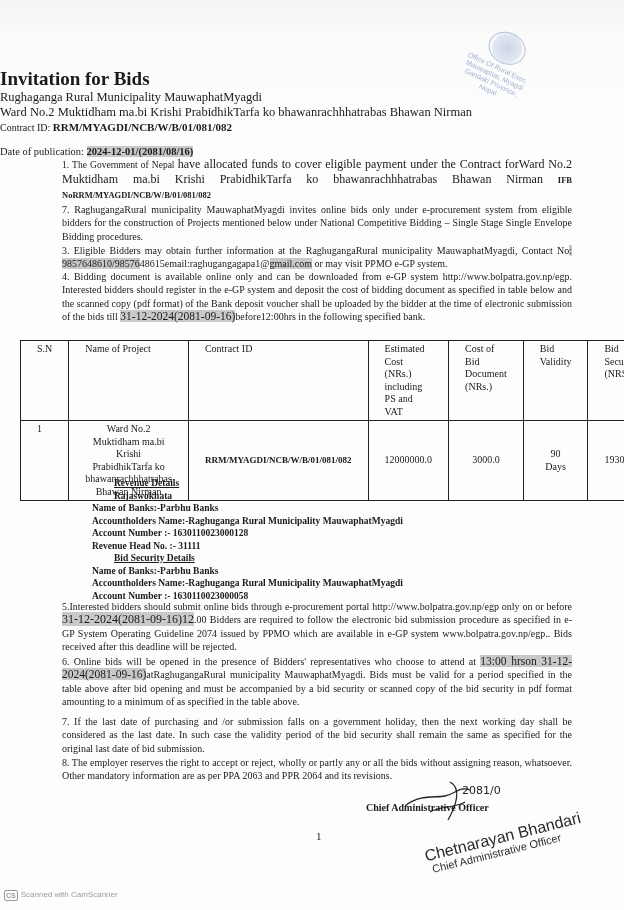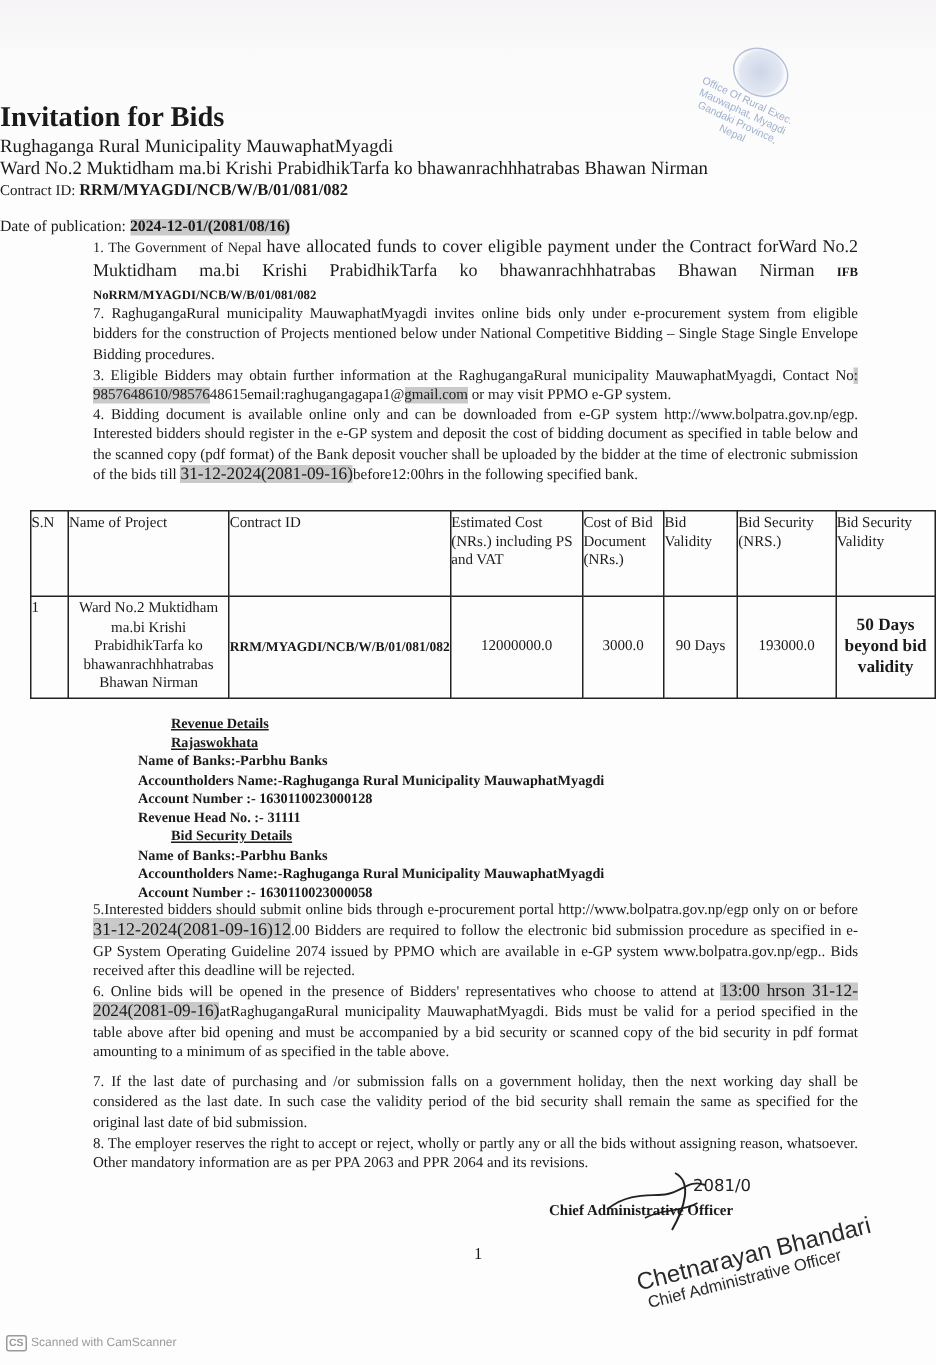--- a/index.html
+++ b/index.html
@@ -13,21 +13,21 @@
   .sub2{top:105px;font-size:12.5px;}
   .contract{top:121px;font-size:10px;}
   .contract b{font-size:11px;}
   .pubdate{top:136px;font-size:10.5px;margin-top:10px;}
   .hl{background:#c9c9c9;}
   .para{position:absolute;left:62px;width:510px;font-size:10px;line-height:13.3px;text-align:justify;}
   .p1{top:157px;font-size:12px;line-height:14px;}
   .p1 .small{font-size:9.5px;}
   .p1 .ifb{font-size:8.5px;font-weight:bold;}
   table.bids{position:absolute;left:20px;top:340px;width:604px;border-collapse:collapse;font-size:10px;line-height:12.5px;}
-  table.bids th,table.bids td{border:1px solid #222;vertical-align:top;padding:2px 0;font-weight:normal;text-align:left;}
+  table.bids th,table.bids td{border:1px solid #222;vertical-align:top;padding:2px 16px;font-weight:normal;text-align:left;}
   table.bids th{height:52px;}
   table.bids td{height:58px;}
   table.bids td.c{text-align:center;vertical-align:middle;}
   table.bids td.bold{font-weight:bold;font-size:9px;}
   table.bids td.big{font-size:11.5px;font-weight:bold;line-height:14px;}
   .rev{position:absolute;left:92px;font-size:9.5px;font-weight:bold;line-height:12.5px;}
   .rev .u{text-decoration:underline;padding-left:22px;display:block;}
   .sig{position:absolute;left:366px;top:802px;font-size:10px;font-weight:bold;}
   .sigscrawl{position:absolute;left:400px;top:776px;width:100px;height:50px;}
   .pagenum{position:absolute;left:316px;top:830px;font-size:11px;}

